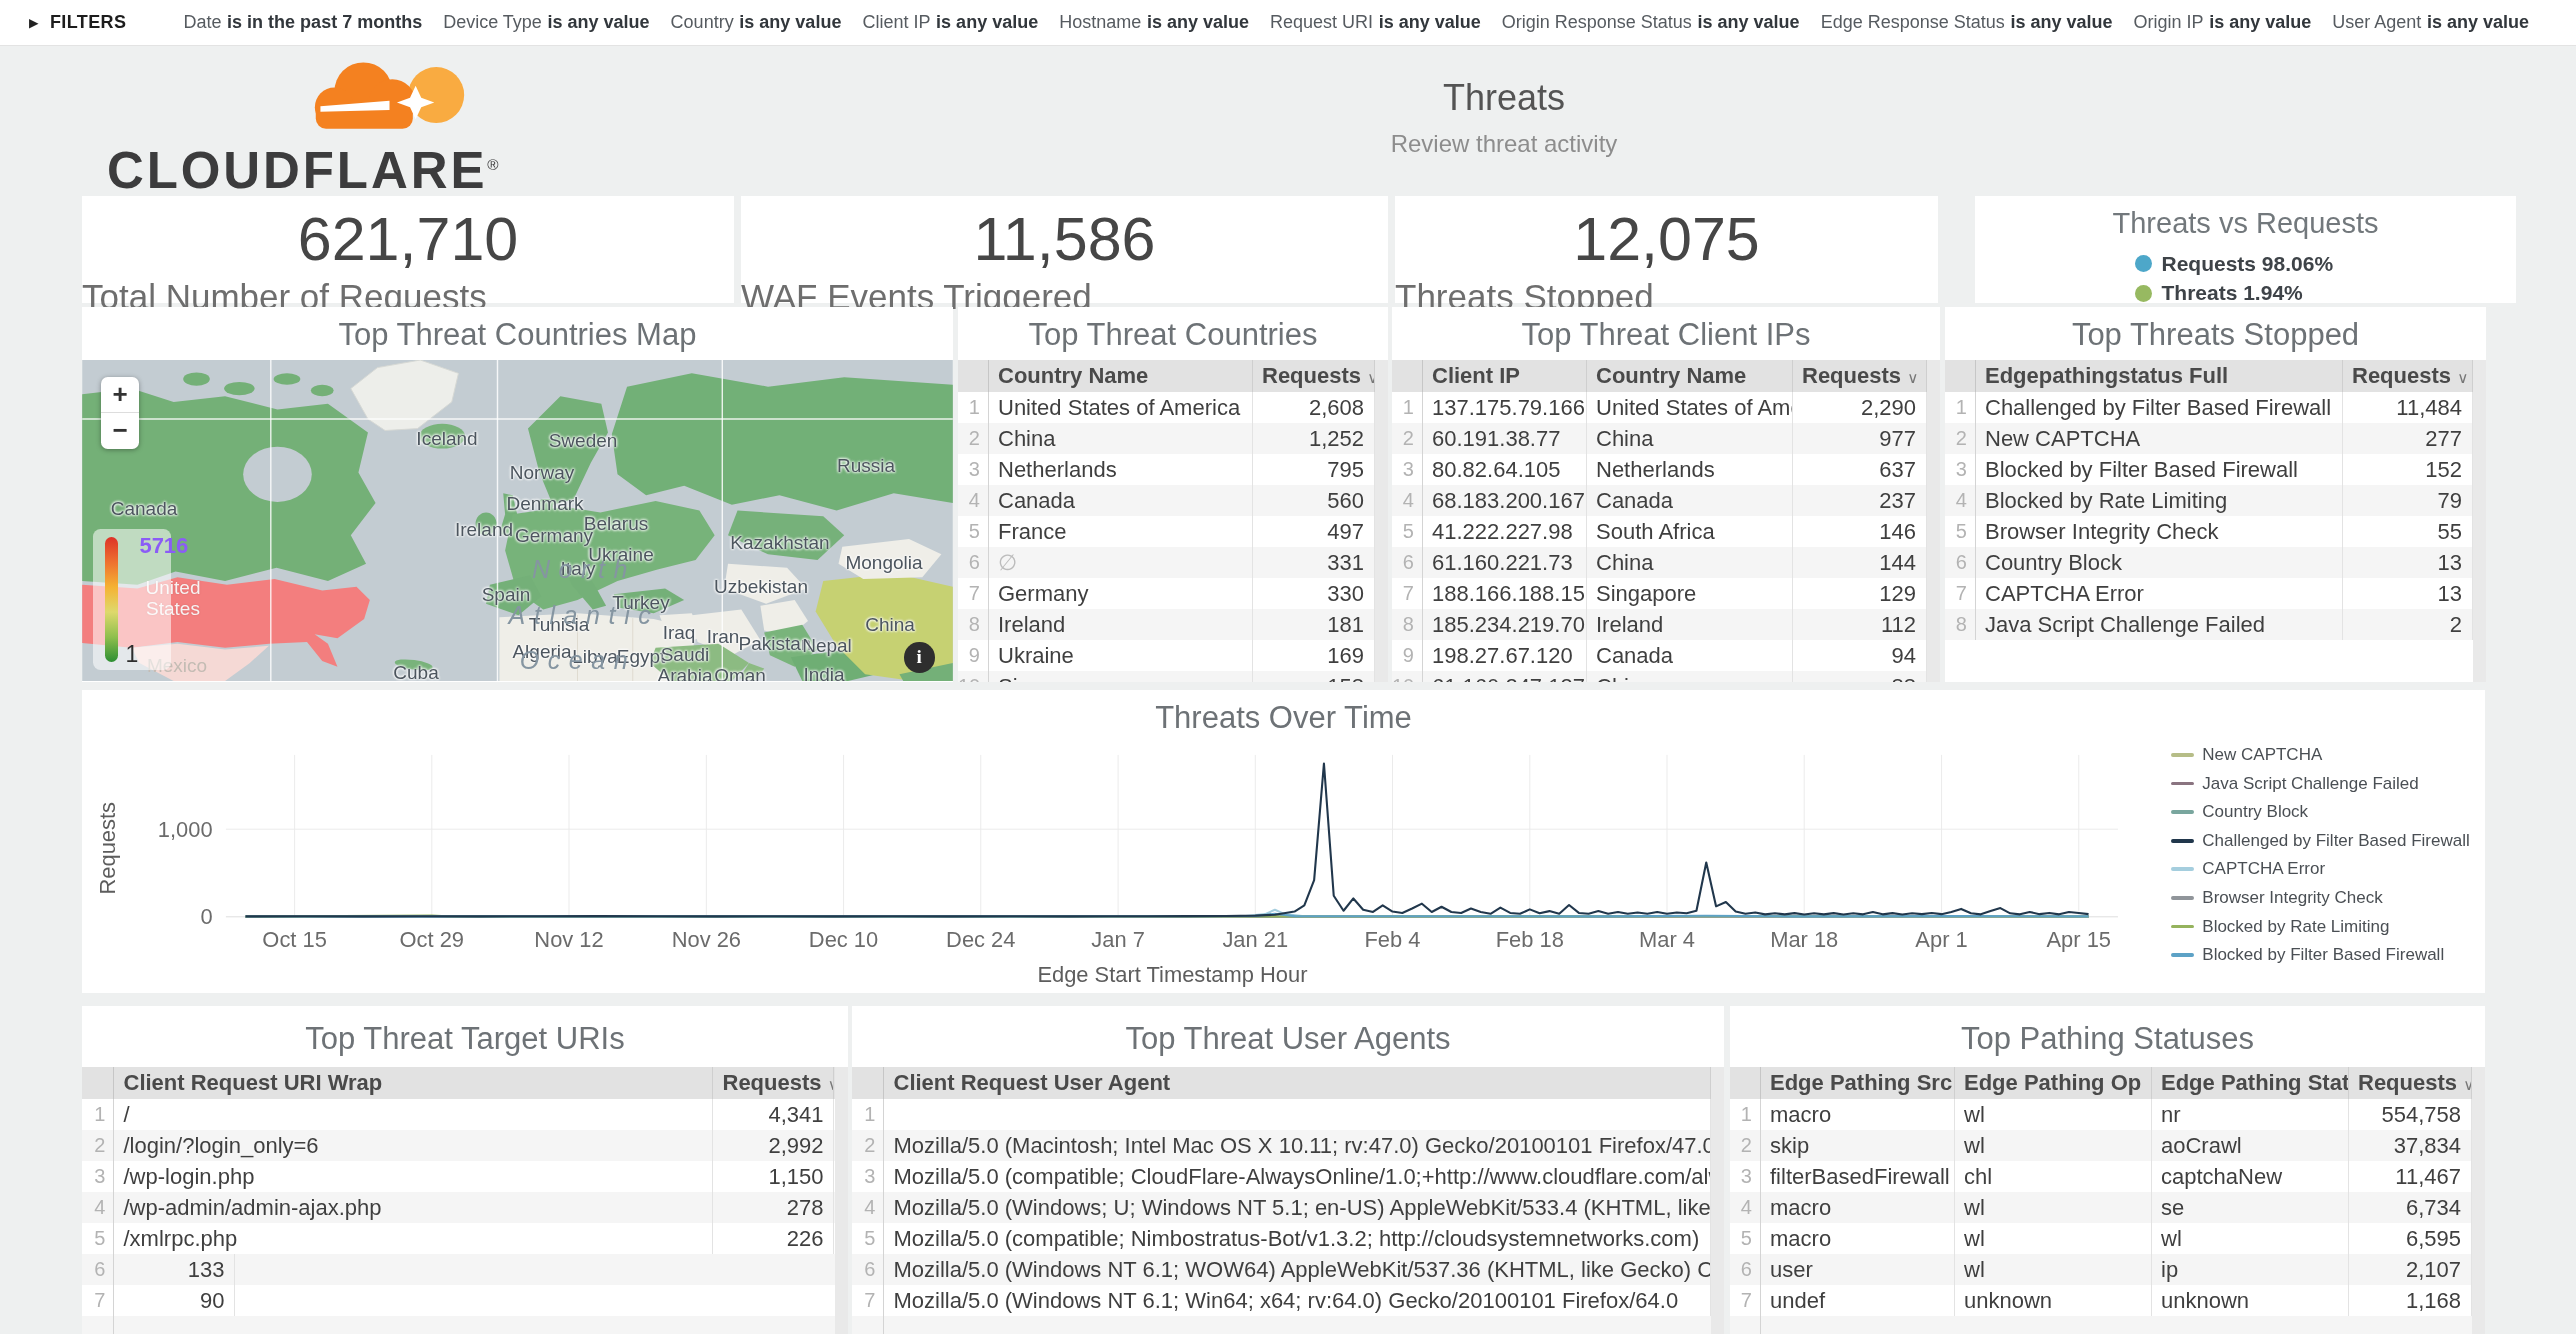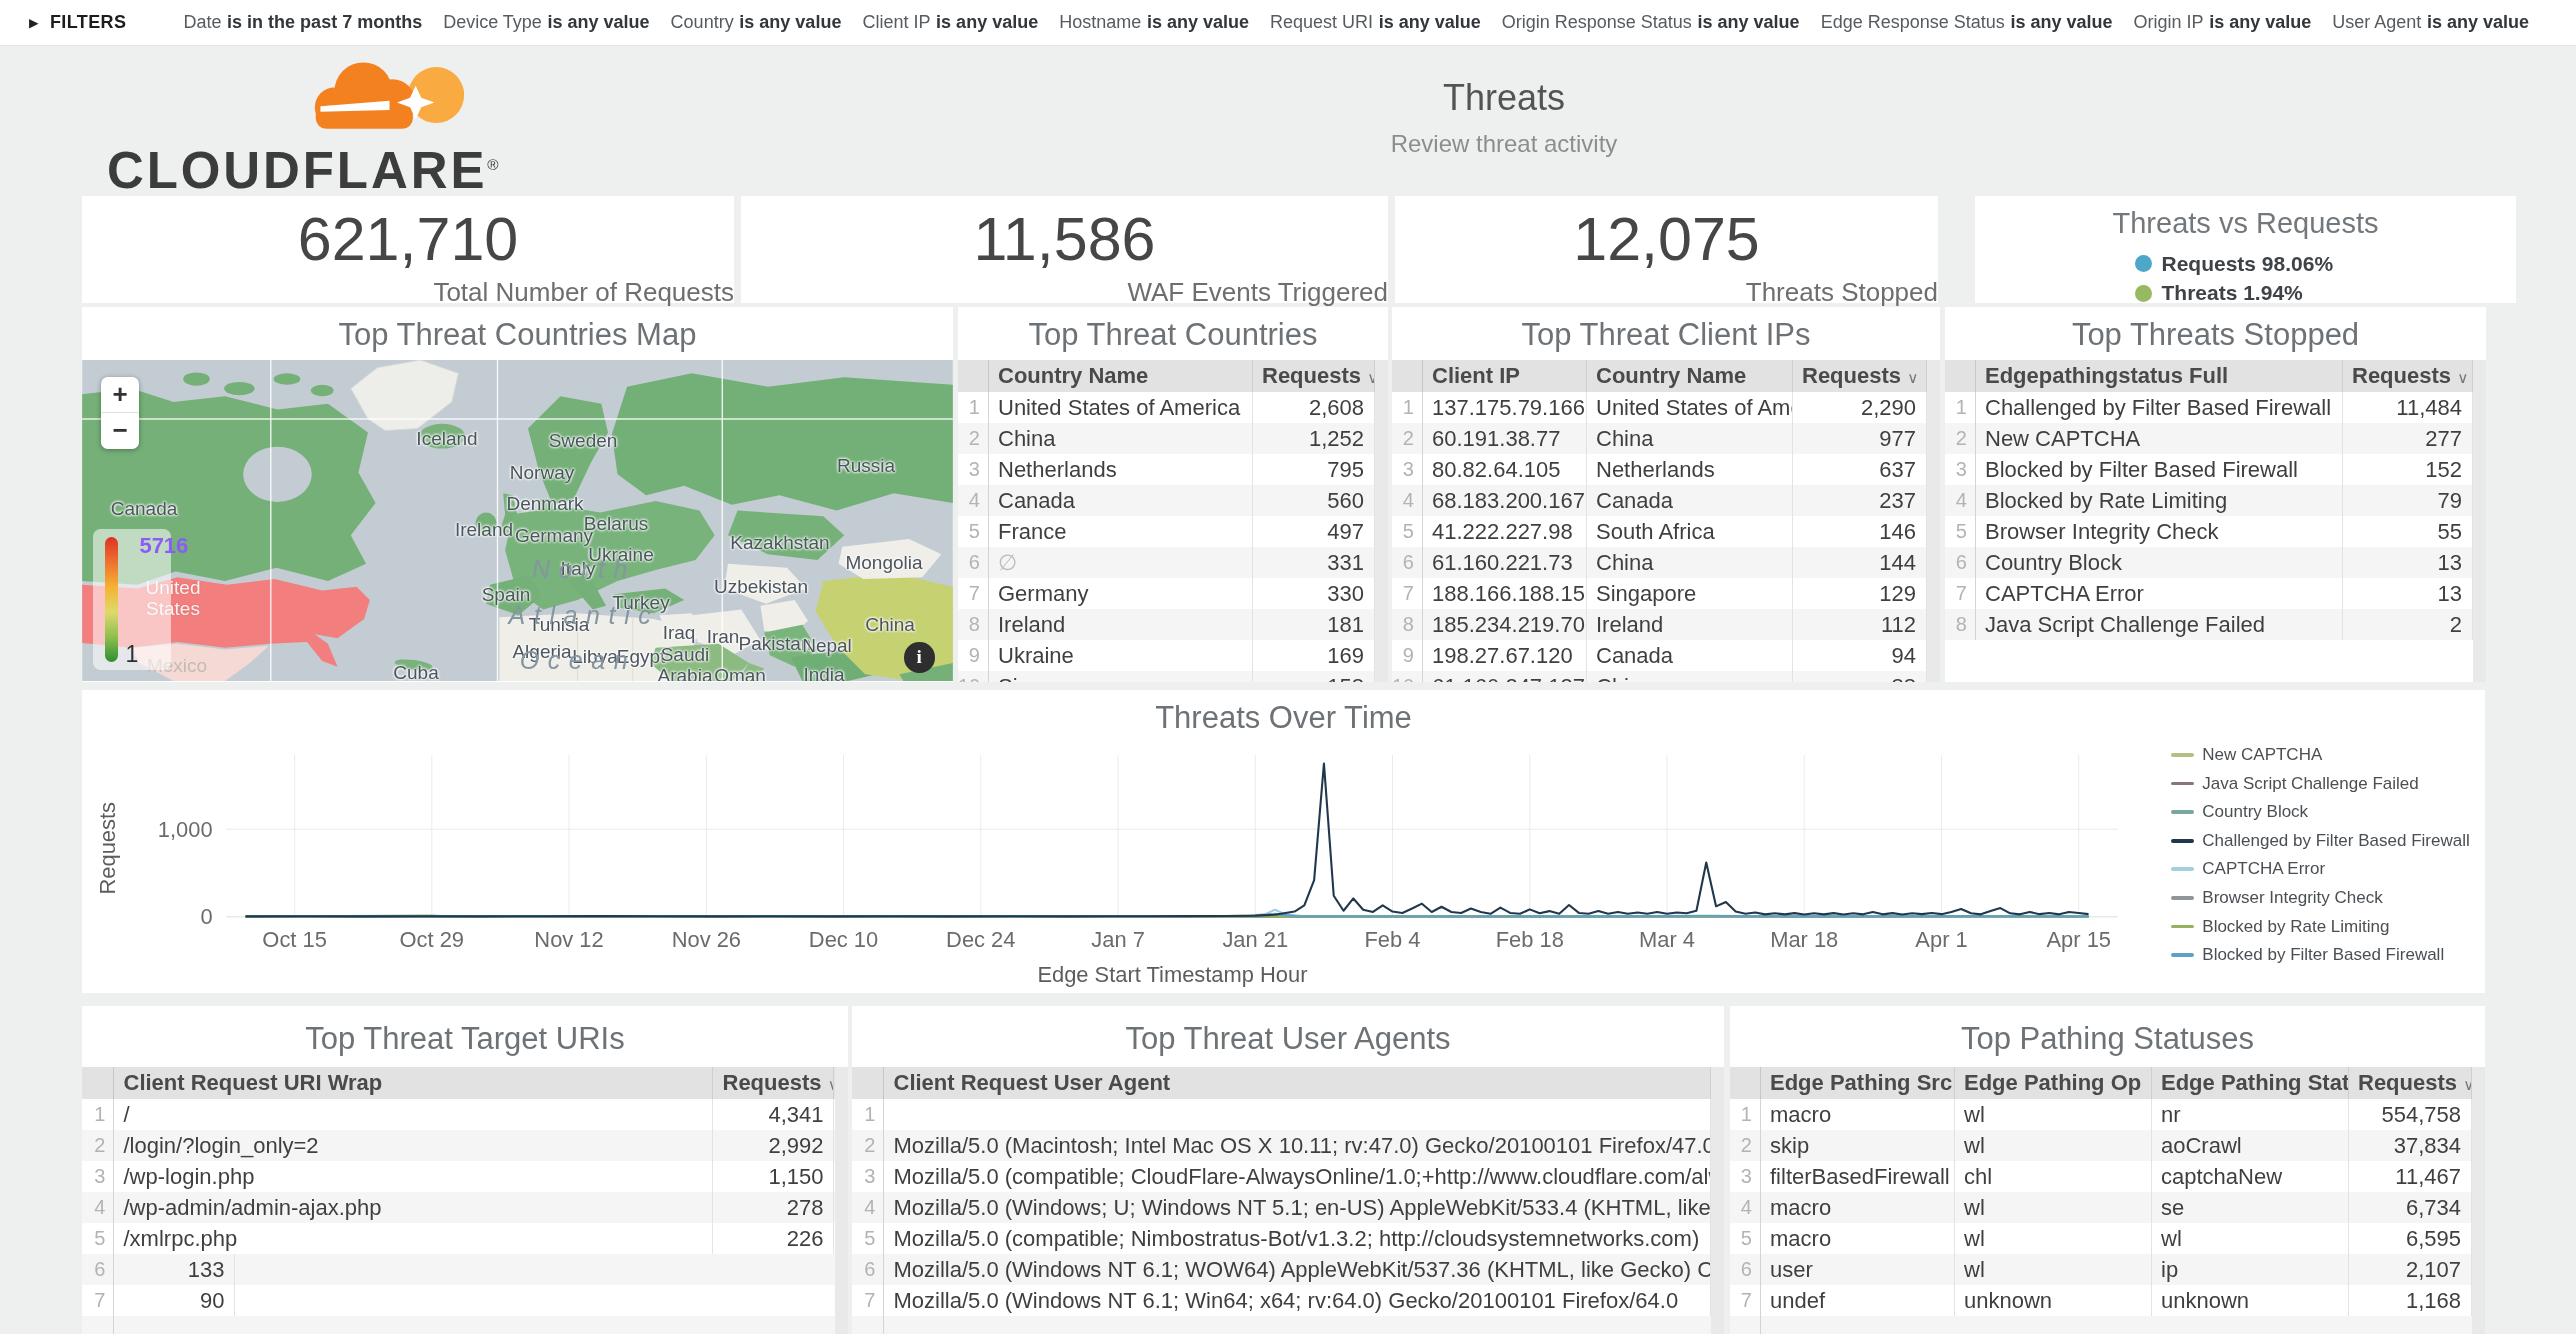--- a/index.html
+++ b/index.html
@@ -25,21 +25,21 @@
   .wordmark sup{font-size:15.3px;font-weight:400;}
   .hdr-title{position:absolute;left:1504px;top:30.5px;transform:translateX(-50%);
              font-size:36px;color:#545454;}
   .hdr-sub{position:absolute;left:1504px;top:84px;transform:translateX(-50%);
            font-size:24px;color:#8d8d8d;}
 
   
   .stats{position:absolute;top:196px;left:82px;width:2403px;height:107px;}
   .scard{position:absolute;top:0;height:107px;background:#fff;}
   .sval{font-size:61px;color:#464646;text-align:center;margin-top:7.6px;}
-  .slbl{font-size:26px;color:#6e6e6e;text-align:right;margin-top:3.8px;}
+  .slbl{font-size:35px;color:#6e6e6e;text-align:left;margin-top:3.8px;}
   .tvr-title{font-size:29px;color:#72787c;text-align:center;margin-top:11.4px;}
   .tvr-legend{margin-top:11.4px;display:flex;flex-direction:column;gap:5.7px;padding-left:160px;}
   .tvr-item{display:flex;align-items:center;font-size:21px;font-weight:600;color:#3e4348;}
   .tvr-dot{width:17px;height:17px;border-radius:50%;margin-right:9.5px;flex:0 0 auto;}
 
   
   .panel{position:absolute;background:#fff;}
   .ptitle{text-align:center;font-size:31px;color:#6d7276;padding-top:9.5px;height:44px;box-sizing:border-box;}
   .mid{position:absolute;top:307px;left:82px;width:2403px;height:375px;}
   .bot{position:absolute;top:1006px;left:82px;width:2403px;height:329px;}
@@ -537,21 +537,21 @@
           <span class="tcell " style="width:599px">Client Request URI Wrap</span>
           <span class="tcell num" style="width:121px">Requests <span class="caret">∨</span></span>
         </div>
         <div class="trow odd">
           <span class="tidx" style="width:32px">1</span>
           <span class="tcell " style="width:599px">/</span>
           <span class="tcell num" style="width:121px">4,341</span>
         </div>
         <div class="trow even">
           <span class="tidx" style="width:32px">2</span>
-          <span class="tcell " style="width:599px">/login/?login_only=2</span>
+          <span class="tcell " style="width:599px">/login/?login_only=6</span>
           <span class="tcell num" style="width:121px">2,992</span>
         </div>
         <div class="trow odd">
           <span class="tidx" style="width:32px">3</span>
           <span class="tcell " style="width:599px">/wp-login.php</span>
           <span class="tcell num" style="width:121px">1,150</span>
         </div>
         <div class="trow even">
           <span class="tidx" style="width:32px">4</span>
           <span class="tcell " style="width:599px">/wp-admin/admin-ajax.php</span>

